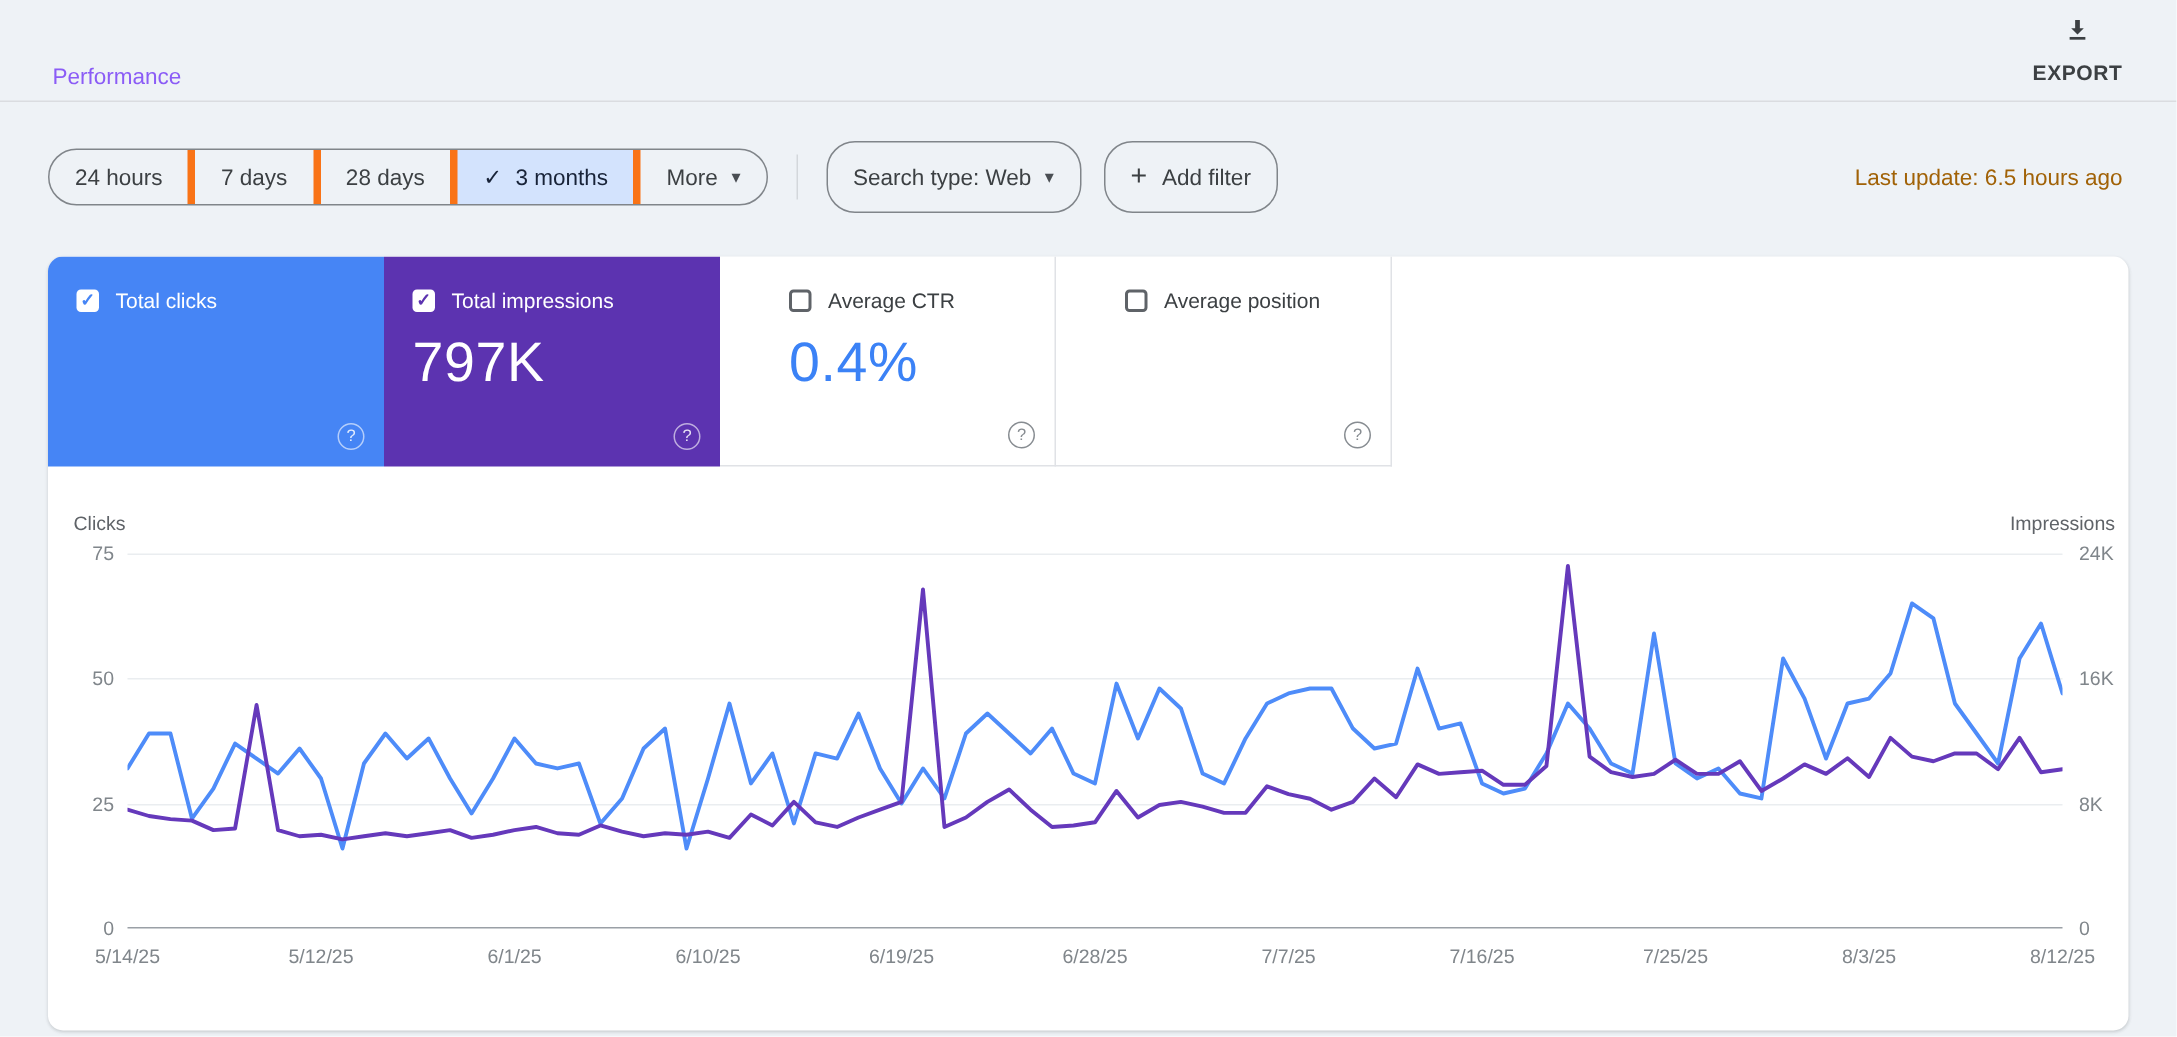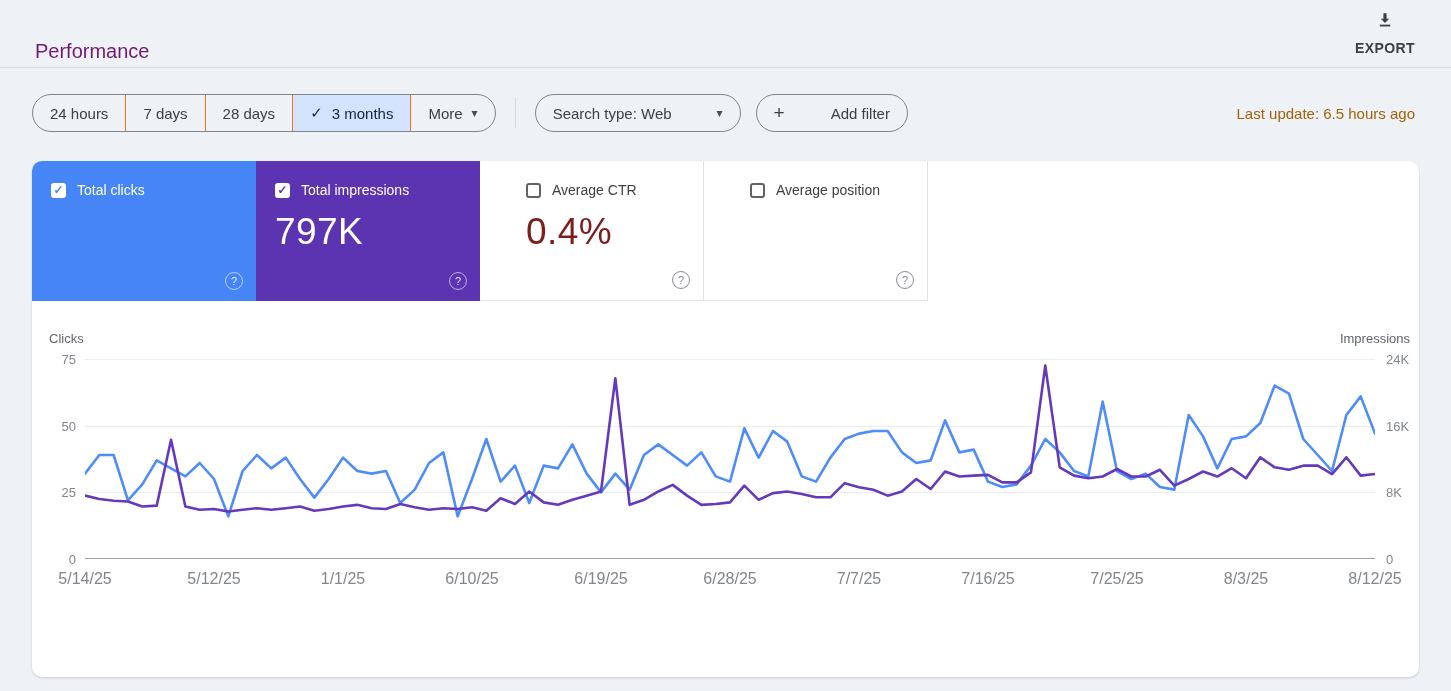--- a/index.html
+++ b/index.html
@@ -8,43 +8,43 @@
     width:1451px; height:691px; overflow:hidden;
     background:#eef2f6; color:#202124;
     font-family:"Liberation Sans", sans-serif;
   }
   
   .header {
     height:68px; border-bottom:1px solid #dadce0;
     display:flex; align-items:center; justify-content:space-between;
     padding:0 36px 0 35px;
   }
-  .page-title { font-size:20px; color:#701a75;margin-top:36px; }
+  .page-title { font-size:15px; color:#8b5cf6;margin-top:36px; }
   .export-btn {
     display:flex; align-items:center; gap:11px;
     font-size:14px; font-weight:700; letter-spacing:.4px; color:#3c4043; cursor:pointer;flex-direction:column;
   }
   
   .controls { display:flex; align-items:center; padding:26px 36px 0 32px; }
   .seg-group {
     display:flex; border:1px solid #80858a; border-radius:19px; overflow:hidden; height:38px;
   }
   .seg {
     display:flex; align-items:center; padding:0 17px; font-size:15px; color:#3c4043;
-    border-left:1px solid #f97316; cursor:pointer; white-space:nowrap;
+    border-left:5px solid #f97316; cursor:pointer; white-space:nowrap;
   }
   .seg:first-child { border-left:none; }
   .seg.selected { background:#d3e3fd; color:#182338; font-weight:500; }
   .seg .check { margin-right:9px; font-size:15px; }
   .seg .caret, .pill .caret { margin-left:9px; font-size:12px; color:#4a4e53; }
   .vsep { width:1px; height:30px; background:#d3d7db; margin:0 19px; }
   .pill {
-    display:flex; align-items:center; height:38px; border:1px solid #80858a;
+    display:flex; align-items:center; height:48px; border:1px solid #80858a;
     border-radius:19px; padding:0 17px; font-size:15px; color:#3c4043;
-    margin-right:15px; cursor:pointer; white-space:nowrap;gap:36px;
+    margin-right:15px; cursor:pointer; white-space:nowrap;
   }
   .pill .plus { margin-right:10px; font-size:19px; color:#3c4043; }
   .last-update { margin-left:auto; font-size:15px; color:#a16207; }
   
   .card {
     margin:29px 32px 0; height:516px; background:#fff; border-radius:10px;
     box-shadow:0 1px 2px rgba(60,64,67,.14), 0 1px 3px rgba(60,64,67,.08);
     overflow:hidden;
   }
   .tiles { display:flex; height:140px; }
@@ -53,40 +53,40 @@
   .tile--purple { background:#5c33b0; color:#fff; }
   .tile--plain  { border-right:1px solid #e0e2e6; border-bottom:1px solid #e0e2e6; color:#3c4043;padding-left:46px; }
   .tile-head { display:flex; align-items:center; gap:11px; font-size:14px; }
   .cb { width:15px; height:15px; border-radius:3px; flex:0 0 auto; }
   .cb--checked { background:#fff; display:flex; align-items:center; justify-content:center;
                  font-size:12px; font-weight:700; }
   .cb--blue   { color:#4685f5; }
   .cb--purple { color:#5c33b0; }
   .cb--un { border:2px solid #5f6368; background:transparent; }
   .tile-value { font-size:37px; margin-top:13px; letter-spacing:.4px; }
-  .tile--plain .tile-value { color:#7f1d1d; }
+  .tile--plain .tile-value { color:#3b82f6; }
   .help {
     position:absolute; right:13px; bottom:11px; width:18px; height:18px; border-radius:50%;
     display:flex; align-items:center; justify-content:center; font-size:11px; cursor:pointer;
   }
   .tile--blue .help, .tile--purple .help { border:1.5px solid rgba(255,255,255,.6); color:rgba(255,255,255,.85); }
   .tile--plain .help { border:1.5px solid #878c91; color:#878c91; }
   
   .chart-sec { padding-top:30px; }
   .axis-titles { display:flex; justify-content:space-between; margin:0 9px 10px 17px;
                  font-size:13px; color:#5f6368; height:18px; }
-  .plot { position:relative; height:200px; margin:0 44px 0 53px; }
+  .plot { position:relative; height:250px; margin:0 44px 0 53px; }
   .gl { position:absolute; left:0; right:0; height:1px; background:#eaedf0; }
   .gl-0  { top:0; } .gl-1 { top:33.333%; } .gl-2 { top:66.667%; }
   .gl-base { position:absolute; left:0; right:0; height:1px; bottom:0; background:#9aa0a6; }
   .lines { position:absolute; left:0; top:0; width:100%; height:100%; }
   .ytick { position:absolute; font-size:13px; color:#80868b; transform:translateY(-50%); white-space:nowrap; }
   .ytick-l { right:calc(100% + 9px); }
   .ytick-r { left:calc(100% + 11px); }
-  .dates { position:relative; height:18px; margin:11px 44px 0 53px; font-size:16px; color:#80868b; }
+  .dates { position:relative; height:18px; margin:11px 44px 0 53px; font-size:13px; color:#80868b; }
   .date  { position:absolute; top:0; transform:translateX(-50%); white-space:nowrap; }
 </style>
 </head>
 <body>
 
 <div class="header">
   <div class="page-title">Performance</div>
   <div class="export-btn">
     <span style="display:flex;">
       <svg width="18" height="18" viewBox="0 0 24 24">
@@ -185,21 +185,21 @@
         <span class="ytick ytick-l" style="top: 66.667%;">25</span>
         <span class="ytick ytick-l" style="top: 100%;">0</span>
         <span class="ytick ytick-r" style="top: 0%;">24K</span>
         <span class="ytick ytick-r" style="top: 33.333%;">16K</span>
         <span class="ytick ytick-r" style="top: 66.667%;">8K</span>
         <span class="ytick ytick-r" style="top: 100%;">0</span>
       </div>
     <div class="dates">
         <span class="date" style="left: 0%;">5/14/25</span>
         <span class="date" style="left: 10%;">5/12/25</span>
-        <span class="date" style="left: 20%;">1/1/25</span>
+        <span class="date" style="left: 20%;">6/1/25</span>
         <span class="date" style="left: 30%;">6/10/25</span>
         <span class="date" style="left: 40%;">6/19/25</span>
         <span class="date" style="left: 50%;">6/28/25</span>
         <span class="date" style="left: 60%;">7/7/25</span>
         <span class="date" style="left: 70%;">7/16/25</span>
         <span class="date" style="left: 80%;">7/25/25</span>
         <span class="date" style="left: 90%;">8/3/25</span>
         <span class="date" style="left: 100%;">8/12/25</span>
       </div>
   </div>

